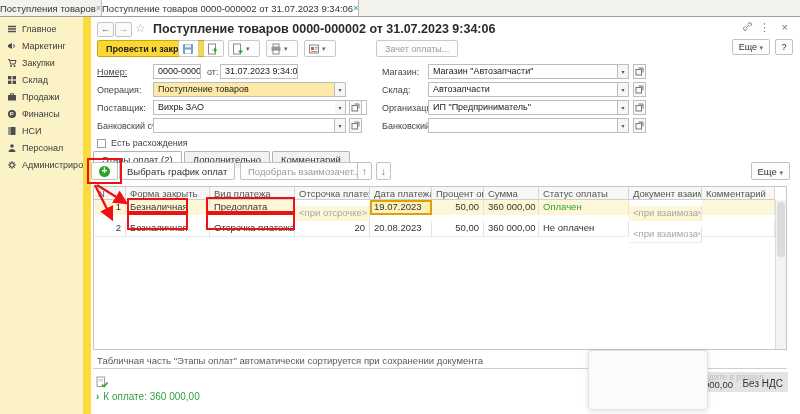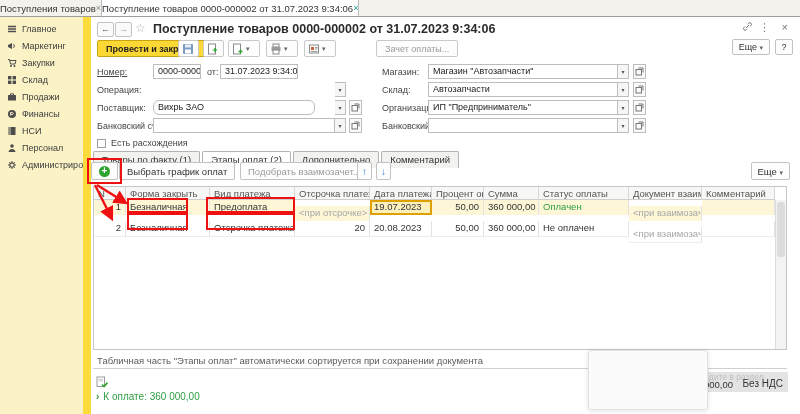--- a/index.html
+++ b/index.html
@@ -221,24 +221,25 @@
     <span class="caret">▾</span>
   </button>
   <button class="btn btn-help">?</button>
 
   <span class="f-label" style="left:97px; top:67px;text-decoration:underline;">Номер:</span>
   <div class="f-input" style="left:153px; top:64px; width:48px;">0000-000002</div>
   <span class="f-label" style="left:207px; top:67px;">от:</span>
   <div class="f-input" style="left:220px; top:64px; width:78px;">31.07.2023  9:34:06</div>
 
   <span class="f-label" style="left:97px; top:85px;">Операция:</span>
+  <div class="f-input hl" style="left:153px; top:82px; width:182px;">Поступление товаров</div>
   <div class="dd" style="left:335px; top:82px;">▾</div>
 
   <span class="f-label" style="left:97px; top:103px;">Поставщик:</span>
-  <div class="f-input" style="left:153px; top:100px; width:162px;border-radius:6px;">Вихрь ЗАО</div>
+  <div class="f-input" style="left:153px; top:100px; width:214px;">Вихрь ЗАО</div>
   <div class="dd" style="left:335px; top:100px;">▾</div>
   <div class="lnk" style="left:349px; top:100px;">
       <svg width="9" height="9" viewBox="0 0 9 9">
         <rect x="1" y="2.5" width="5.5" height="5.5" fill="none" stroke="#777"></rect>
         <path d="M3.5 1h4.5v4.5" fill="none" stroke="#777"></path>
       </svg>
     </div>
 
   <span class="f-label" style="left:97px; top:121px;">Банковский счет:</span>
   <div class="f-input" style="left:153px; top:118px; width:182px;"></div>
@@ -289,21 +290,20 @@
   <div class="f-input" style="left:428px; top:118px; width:190px;"></div>
   <div class="dd" style="left:618px; top:118px;">▾</div>
   <div class="lnk" style="left:633px; top:118px;">
       <svg width="9" height="9" viewBox="0 0 9 9">
         <rect x="1" y="2.5" width="5.5" height="5.5" fill="none" stroke="#777"></rect>
         <path d="M3.5 1h4.5v4.5" fill="none" stroke="#777"></path>
       </svg>
     </div>
 
   <div class="doctabs">
-    <div class="dtab">Товары по факту (1)</div>
     <div class="dtab active">Этапы оплат (2)</div>
     <div class="dtab">Дополнительно</div>
     <div class="dtab">Комментарий</div>
   </div>
 
   <button class="tbtn addbtn" style="left:91px;">
     <span class="plus-circle">+</span>
   </button>
   <button class="tbtn" style="left:119px;">Выбрать график оплат</button>
   <button class="tbtn dis" style="left:240px;">Подобрать взаимозачет...</button>

